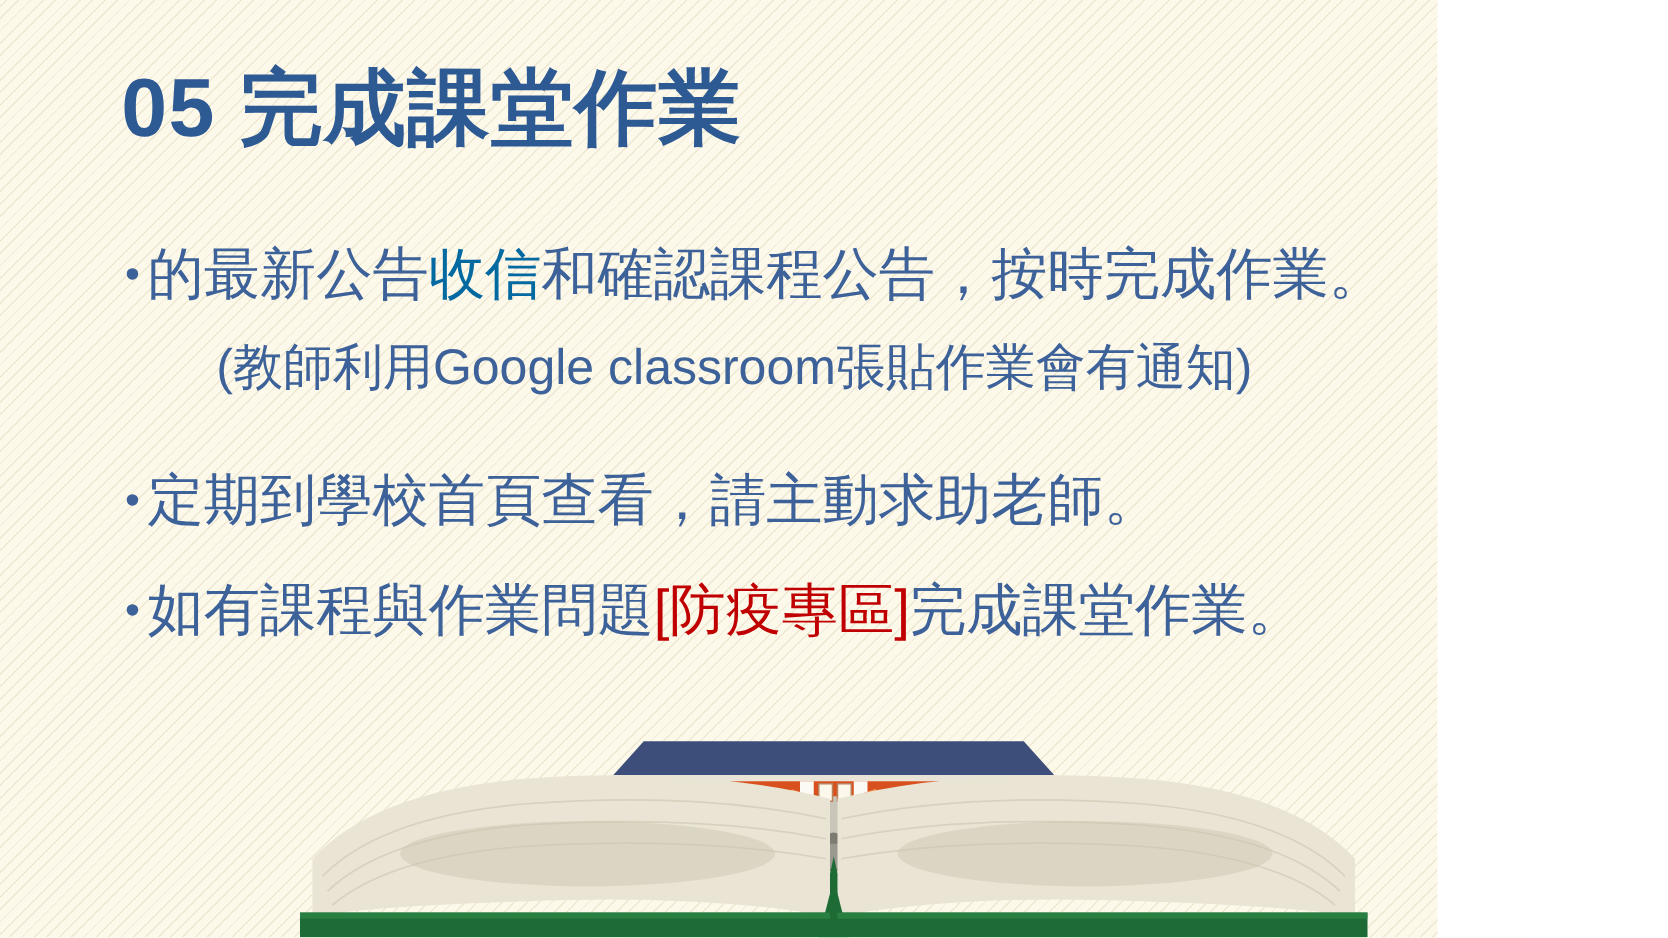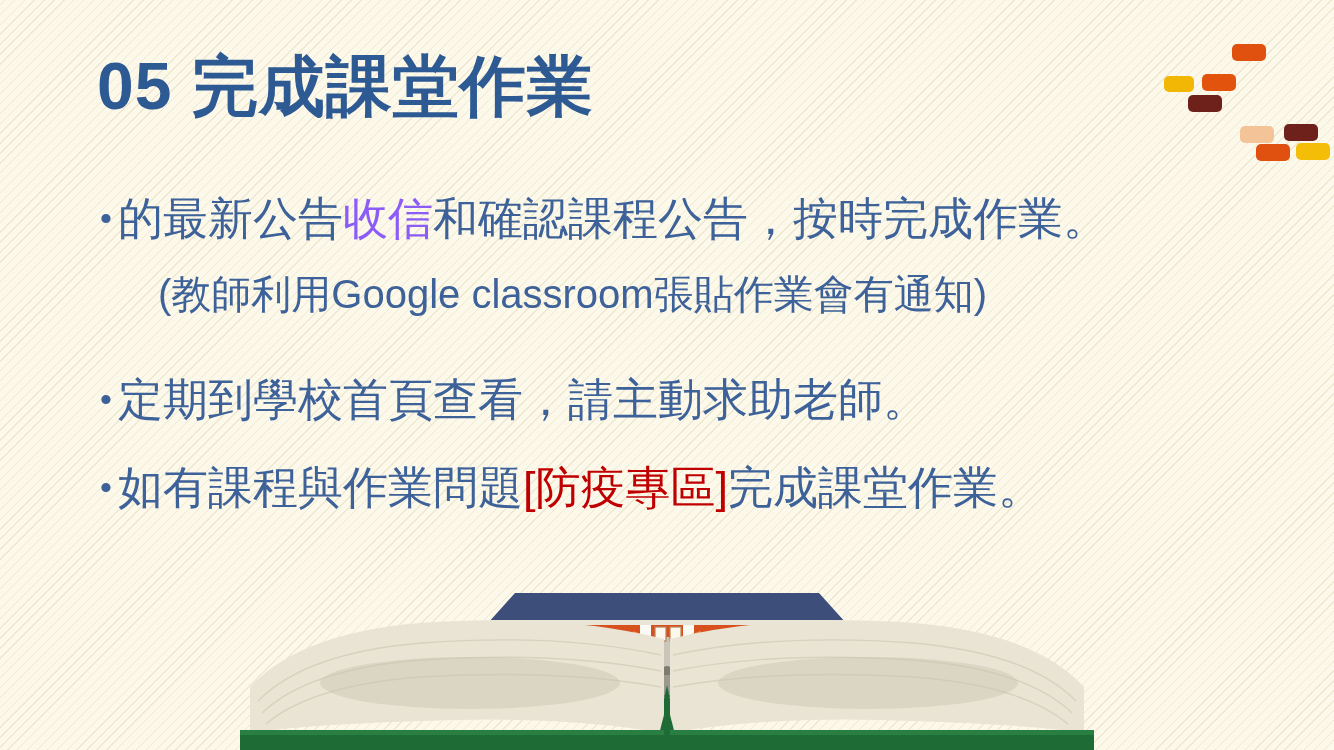--- a/index.html
+++ b/index.html
@@ -8,21 +8,21 @@
   }
   body {
     width: 1334px;
     height: 750px;
     overflow: hidden;
     font-family: "Liberation Sans", "DejaVu Sans", sans-serif;
   }
 
   #slide {
     position: relative;
-    width: 1334px;
+    width: 1150px;
     height: 750px;
     background-color: #FCF8EA;
     overflow: hidden;
   }
 
   
   #paper-texture {
     position: absolute;
     inset: 0;
     background-image:
@@ -75,21 +75,21 @@
     transform: translateY(-4px);
   }
   .bullet-text { letter-spacing: 0px; }
 
   .b1 { margin-top: 0px; }
   .b2 { margin-top: 63px; }
   .b3 { margin-top: 43px; }
 
   .sub-line {
     margin-top: 33px;
-    margin-left: 58px;
+    margin-left: 73px;
     font-size: 40px;
     color: #3D6199;
     white-space: nowrap;
     line-height: 1.0;
   }
 
   .hl-red { color: #C00000; }
 
   
   #brick-deco {
@@ -132,21 +132,21 @@
       <div class="brick" style="left: 124px; top: 86px; width: 34px; height: 17px; background: rgb(110, 33, 26);"></div>
       <div class="brick" style="left: 96px; top: 106px; width: 34px; height: 17px; background: rgb(224, 80, 15);"></div>
       <div class="brick" style="left: 136px; top: 105px; width: 34px; height: 17px; background: rgb(244, 190, 8);"></div>
     </div>
 
   <div id="body-text">
 
     <div class="bullet-line b1" style="color: rgb(61, 97, 153);">
       <span class="bullet-dot" style="color: rgb(61, 97, 153);">•</span>
       <span class="bullet-text">
-        <span>的最新公告</span><span class="hl-red" style="color: #8b5cf6;">收信</span><span>和確認課程公告，按時完成作業。</span>
+        <span>的最新公告</span><span class="hl-red" style="color: #0369a1;">收信</span><span>和確認課程公告，按時完成作業。</span>
       </span>
     </div>
 
     <div class="sub-line" style="color: rgb(61, 97, 153);">(教師利用Google classroom張貼作業會有通知)</div>
 
     <div class="bullet-line b2" style="color: rgb(61, 97, 153);">
       <span class="bullet-dot" style="color: rgb(61, 97, 153);">•</span>
       <span class="bullet-text">定期到學校首頁查看，請主動求助老師。</span>
     </div>
 

